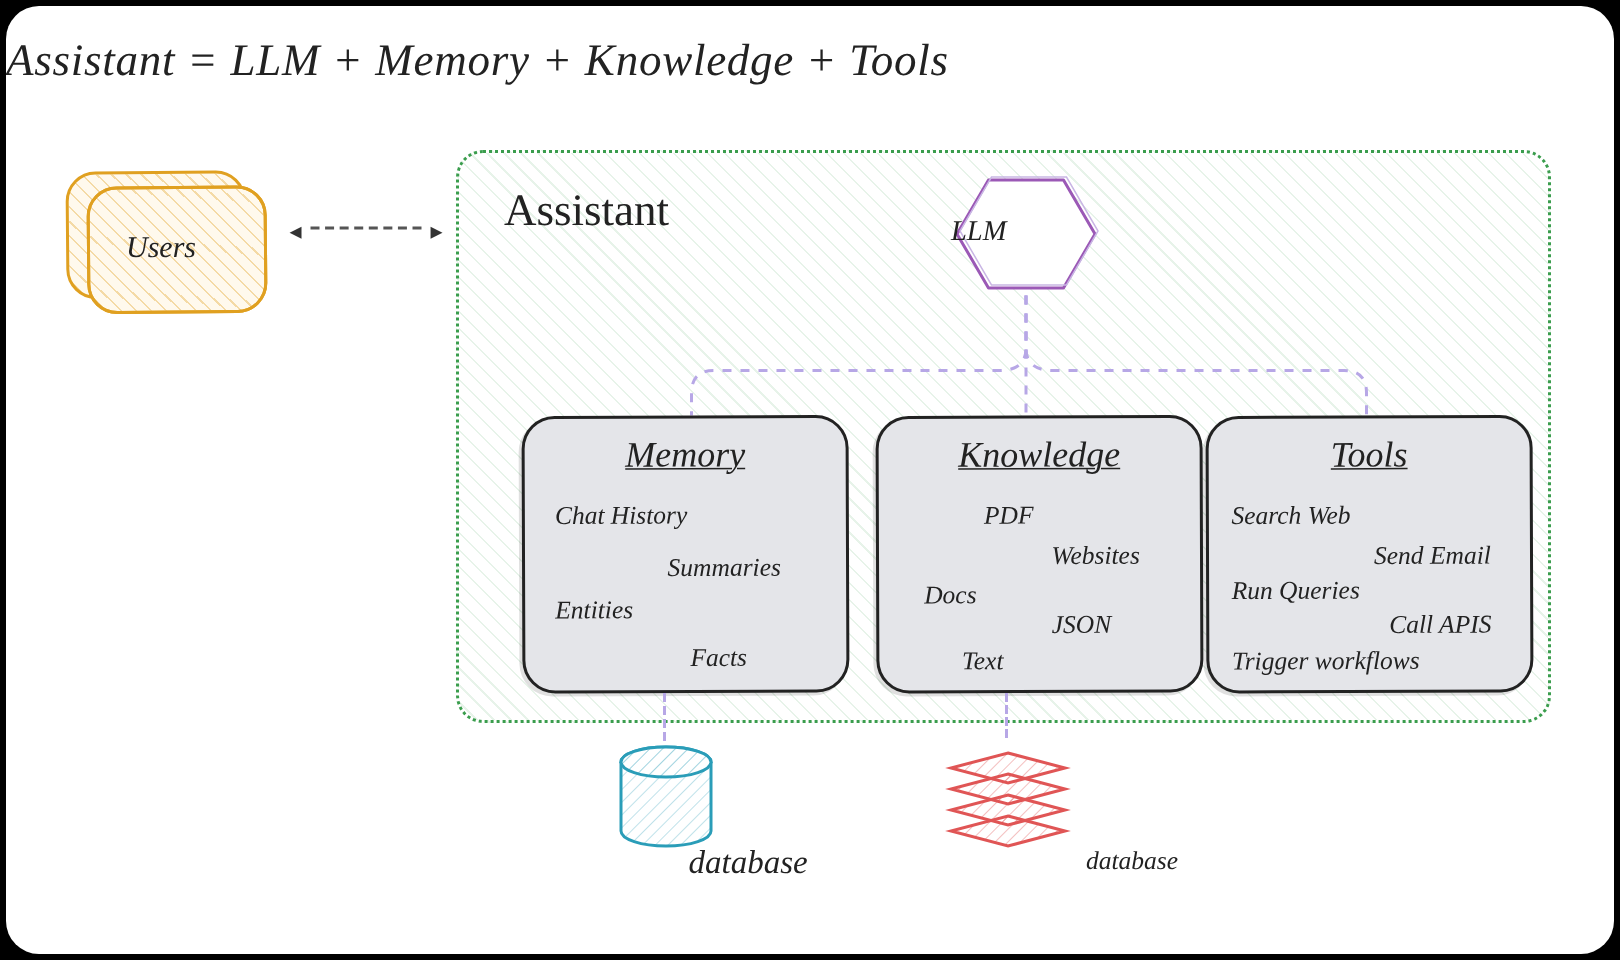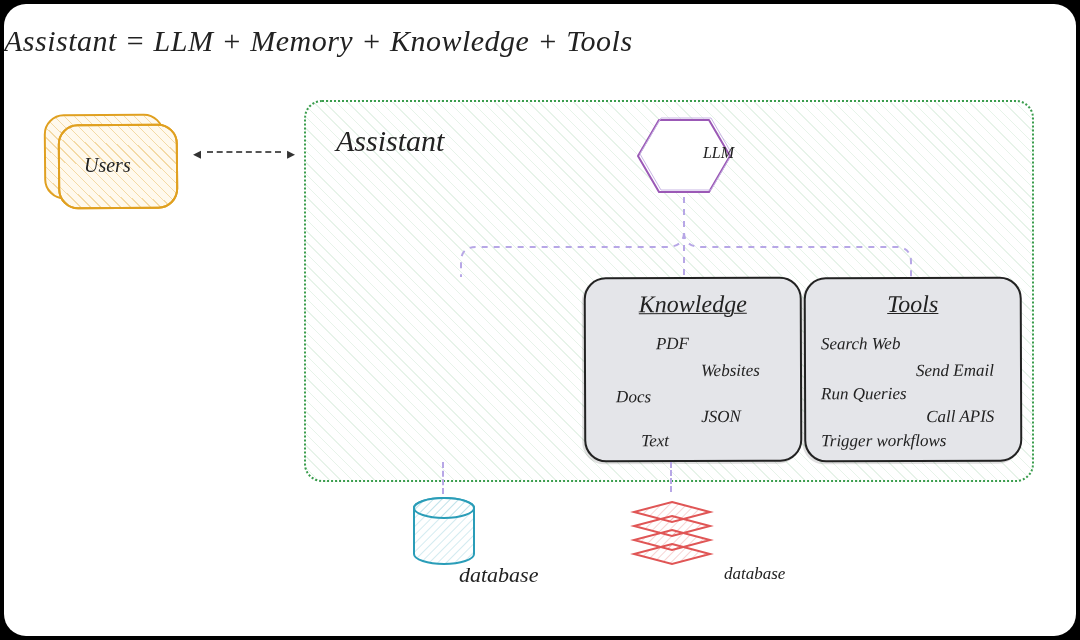--- a/index.html
+++ b/index.html
@@ -40,30 +40,30 @@
   .uarrow .ahead { right:-6px; }
   
   .assistant {
     position:absolute; left:300px; top:96px; width:730px; height:382px;
     border:2px dotted #3a9d4d; border-radius:18px;
     background:
       repeating-linear-gradient(45deg, rgba(58,157,77,0.12) 0 1px, transparent 1px 8px),
       #fff;
   }
   .assistant-label {
-    position:absolute; left:30px; top:22px; font-size:30px; font-style:italic;
+    position:absolute; left:30px; top:22px; font-size:30px; 
   }
   
   .hex {
     position:absolute; left:328px; top:14px; width:100px; height:80px;
   }
   .hex svg { width:100%; height:100%; display:block; }
   .hex-label {
-    position:absolute; left:0; top:28px; width:100%; text-align:right;
-    font-size:16px; font-style:italic;
+    position:absolute; left:0; top:28px; width:100%; text-align:left;
+    font-size:19px; font-style:italic;
   }
   
   svg.conn { position:absolute; left:0; top:0; width:730px; height:382px; pointer-events:none; }
   
   .box {
     position:absolute; width:218px; height:185px;
     border:2px solid #222; border-radius:22px;
     background:#e4e5e9;
     box-shadow: -2px 2px 0 rgba(0,0,0,0.12);
     transform: rotate(-0.2deg);
@@ -116,20 +116,27 @@
     </svg>
     <div class="hex-label">LLM</div>
   </div>
 
   <svg class="conn">
     <path d="M378 95 L378 130 Q378 145 360 145 L170 145 Q155 145 155 160 L155 175" fill="none" stroke="#b7a7e6" stroke-width="2" stroke-dasharray="6 6"></path>
     <path d="M378 95 L378 175" fill="none" stroke="#b7a7e6" stroke-width="2" stroke-dasharray="6 6"></path>
     <path d="M378 95 L378 130 Q378 145 396 145 L590 145 Q605 145 605 160 L605 175" fill="none" stroke="#b7a7e6" stroke-width="2" stroke-dasharray="6 6"></path>
   </svg>
 
+  <div class="box mem">
+    <h3>Memory</h3>
+    <div class="item" style="left:20px; top:55px;">Chat History</div>
+    <div class="item" style="left:95px; top:90px;">Summaries</div>
+    <div class="item" style="left:20px; top:118px;">Entities</div>
+    <div class="item" style="left:110px; top:150px;">Facts</div>
+  </div>
 
   <div class="box too">
     <h3>Tools</h3>
     <div class="item" style="left:15px; top:55px;">Search Web</div>
     <div class="item" style="left:110px; top:82px;">Send Email</div>
     <div class="item" style="left:15px; top:105px;">Run Queries</div>
     <div class="item" style="left:120px; top:128px;">Call APIS</div>
     <div class="item" style="left:15px; top:152px;">Trigger workflows</div>
   </div>
 

